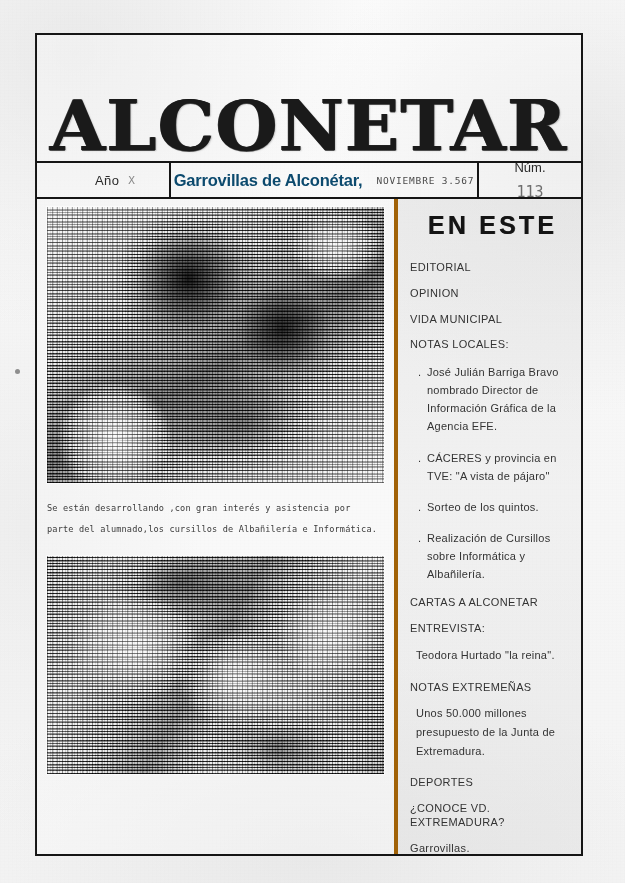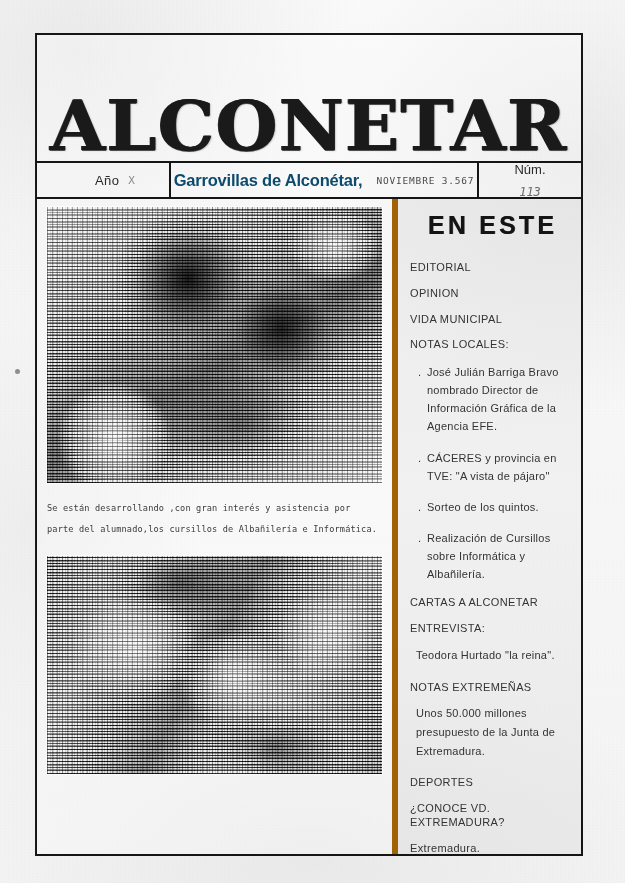--- a/index.html
+++ b/index.html
@@ -137,37 +137,36 @@
   #folio-number {
     width: 104px;
     border-left: 2px solid #151515;
     gap: 8px;
     font-size: 13px;
     color: #2a2a2a;
     flex-direction: column;
   }
   #folio-number .num-value {
     font-family: "DejaVu Sans Mono", monospace;
-    font-size: 12px;
+    font-size: 15px;
     color: #6e6e6e;
-    font-style: italic;
   }
 
   
   #body-area {
     position: absolute;
     left: 0;
     right: 0;
     top: 164px;
     bottom: 0;
     display: flex;
   }
   #col-left {
     width: 361px;
-    border-right: 6px solid #a16207;
+    border-right: 4px solid #a16207;
     box-sizing: border-box;
     padding: 8px 10px 0 10px;
     position: relative;
   }
   #col-right {
     flex: 1;
     box-sizing: border-box;
     padding: 10px 6px 16px 12px;
     background:
       linear-gradient(180deg, rgba(205,205,205,0.30) 0%, rgba(212,212,212,0.22) 45%, rgba(200,200,200,0.28) 100%);
@@ -386,17 +385,17 @@
         <div class="toc-section toc-sub" style="margin-bottom:16px;">Teodora Hurtado "la reina".</div>
 
         <div class="toc-section tight toc-head">NOTAS EXTREMEÑAS</div>
 
         <div class="toc-section toc-sub" style="margin-bottom:16px;">Unos 50.000 millones presupuesto de la Junta  de Extremadura.</div>
 
         <div class="toc-section toc-head">DEPORTES</div>
 
         <div class="toc-section toc-head">¿CONOCE VD. EXTREMADURA?</div>
 
-        <div class="toc-section toc-head">Extremadura.</div>
+        <div class="toc-section toc-head">Garrovillas.</div>
       </div>
     </div>
   </div>
 </div>
 
 </body></html>

